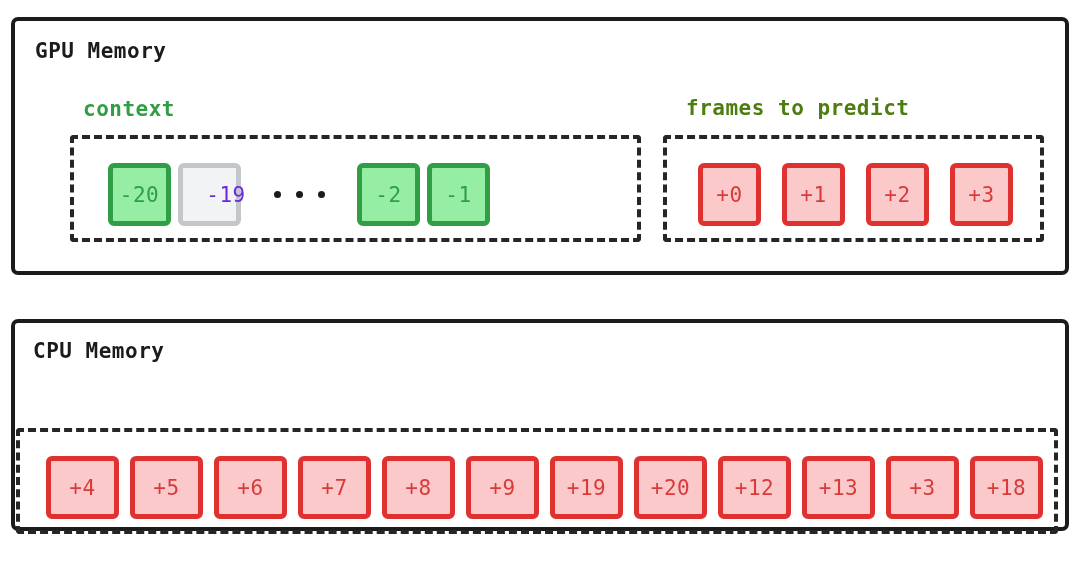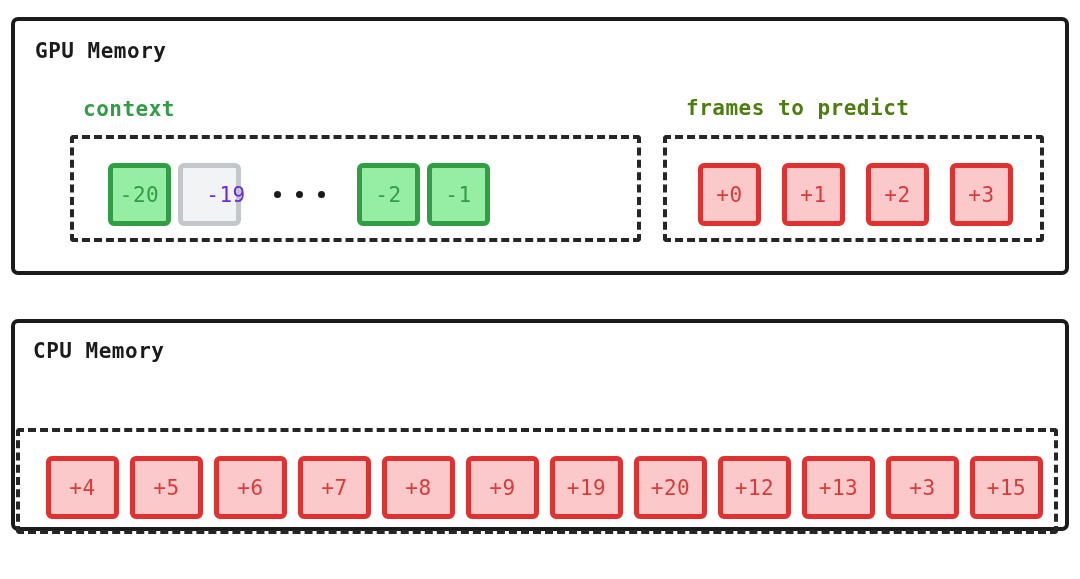--- a/index.html
+++ b/index.html
@@ -255,16 +255,16 @@
     <div class="cell cell-red">+19</div>
     <div class="gap-sm"></div>
     <div class="cell cell-red">+20</div>
     <div class="gap-sm"></div>
     <div class="cell cell-red">+12</div>
     <div class="gap-sm"></div>
     <div class="cell cell-red">+13</div>
     <div class="gap-sm"></div>
     <div class="cell cell-red">+3</div>
     <div class="gap-sm"></div>
-    <div class="cell cell-red">+15</div>
+    <div class="cell cell-red">+18</div>
   </div>
 
 </div>
 
 </body></html>

